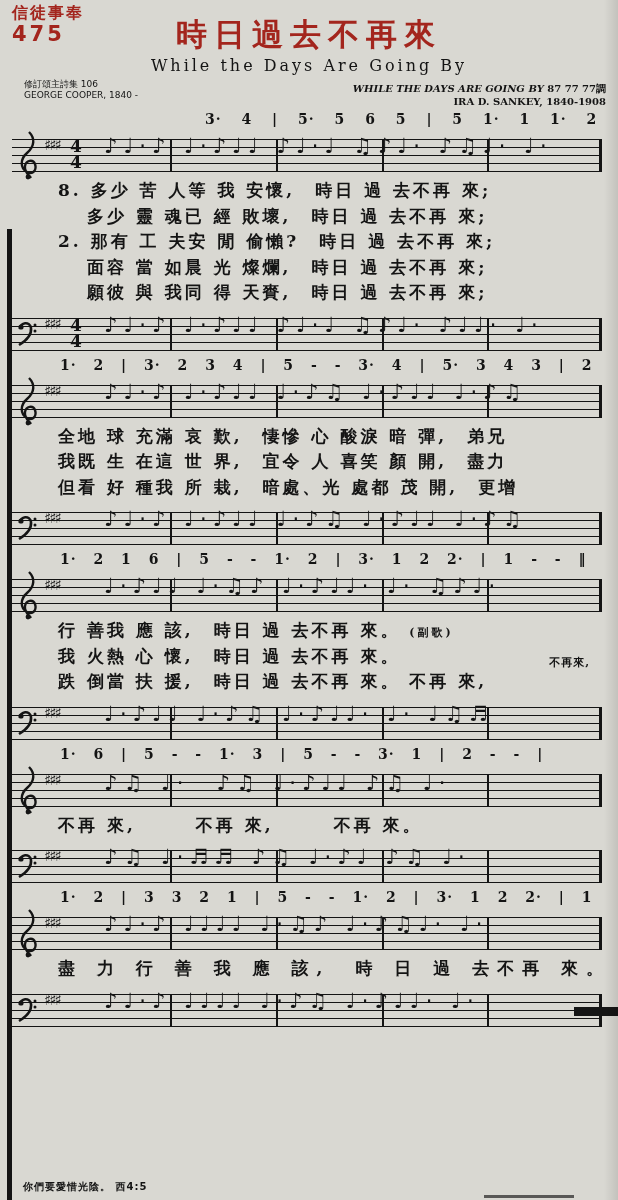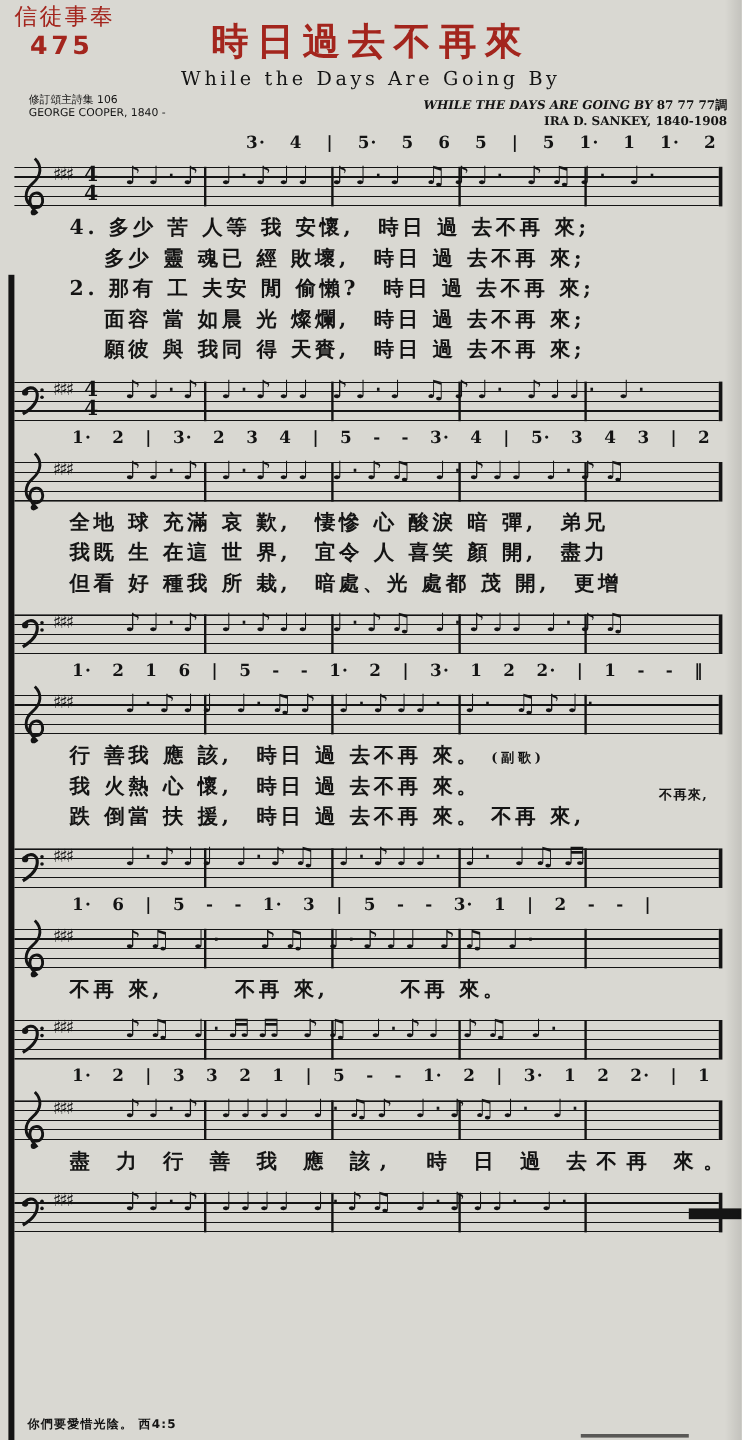--- a/index.html
+++ b/index.html
@@ -20,22 +20,22 @@
     background:var(--paper);
     overflow:hidden;
   }
   .page::after{ 
     content:"";position:absolute;top:0;right:0;width:14px;height:100%;
     background:linear-gradient(to right,rgba(0,0,0,0),rgba(0,0,0,.10));
     pointer-events:none;
   }
   
   .corner{position:absolute;left:12px;top:4px;line-height:1.15;}
-  .category{font-size:19px;font-weight:normal;letter-spacing:2px;color:var(--accent);}
-  .hymn-no{font-size:21px;font-weight:bold;letter-spacing:3px;color:var(--accent);margin-left:13px;}
+  .category{font-size:16px;font-weight:bold;letter-spacing:2px;color:var(--accent);}
+  .hymn-no{font-size:21px;font-weight:bold;letter-spacing:3px;color:var(--accent);}
   .title{
     text-align:center;margin-top:14px;
     font-size:31px;font-weight:bold;letter-spacing:7px;color:var(--accent);
   }
   .subtitle{
     text-align:center;margin-top:0px;
     font-family:"DejaVu Serif","Liberation Serif",serif;
     font-size:16px;letter-spacing:3px;
   }
   .meta{
@@ -123,21 +123,21 @@
         <div>4</div>
         <div>4</div>
       </div>
       <span class="notes">♪♩·♪ ♩·♪♩♩ ♪♩·♩ ♫♪♩· ♪♫♩· ♩·</span>
       <i class="bar b1"></i>
         <i class="bar b2"></i>
         <i class="bar b3"></i>
         <i class="bar b4"></i>
     </div>
     <div class="lyrics">
-      <div class="lyr">4. 多少 苦 人等 我 安懷,　時日 過 去不再 來;</div>
+      <div class="lyr">8. 多少 苦 人等 我 安懷,　時日 過 去不再 來;</div>
       <div class="lyr">　 多少 靈 魂已 經 敗壞,　時日 過 去不再 來;</div>
       <div class="lyr">2. 那有 工 夫安 閒 偷懶?　時日 過 去不再 來;</div>
       <div class="lyr">　 面容 當 如晨 光 燦爛,　時日 過 去不再 來;</div>
       <div class="lyr">　 願彼 與 我同 得 天賚,　時日 過 去不再 來;</div>
     </div>
     <div class="staff">
       <svg class="clef-bass" width="22" height="30" viewBox="0 0 22 30">
         <path d="M4 12 C4 5 14 4 15 11 C16 19 8 25 3 28" fill="none" stroke="#141414" stroke-width="2.6"></path>
         <circle cx="5" cy="10" r="2.6" fill="#141414"></circle>
         <circle cx="19" cy="8" r="1.5" fill="#141414"></circle>

